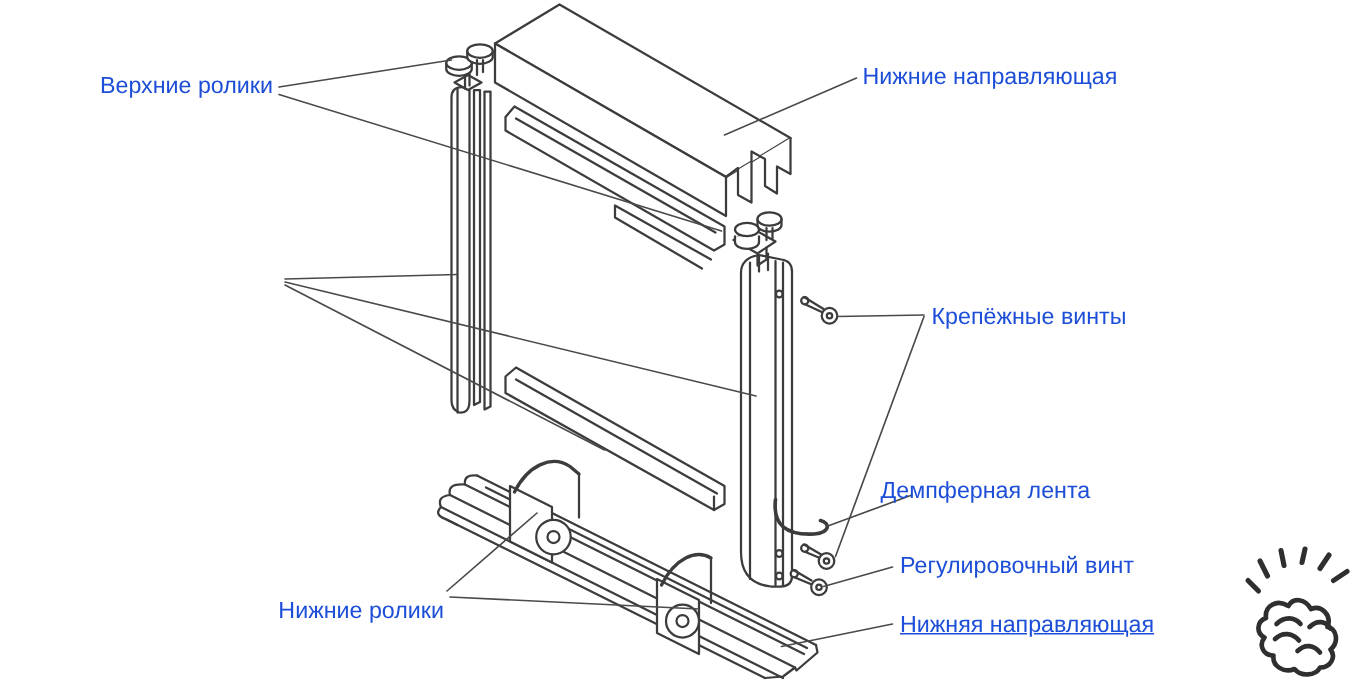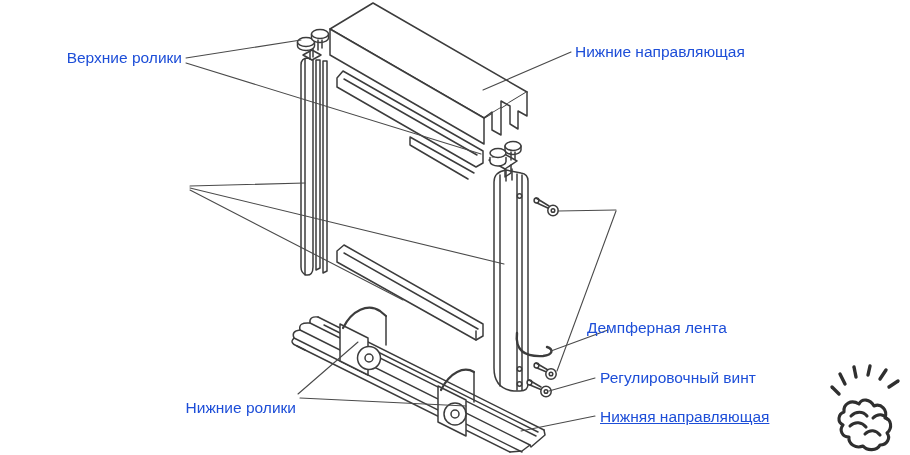--- a/index.html
+++ b/index.html
@@ -163,20 +163,21 @@
         <path d="M42,52 C47,47 53,48 56,53"></path>
       </g>
     </g>
   </svg>
 
   <div class="lbl r" style="left:20px;top:49px;width:162px;">Верхние ролики</div>
 
   <div class="lbl" style="left:575px;top:43px;">Нижние направляющая</div>
 
 
+  <div class="lbl" style="left:621px;top:203px;">Крепёжные винты</div>
 
   <div class="lbl" style="left:587px;top:319px;">Демпферная лента</div>
 
   <div class="lbl" style="left:600px;top:369px;">Регулировочный винт</div>
 
   <div class="lbl r" style="left:130px;top:399px;width:166px;">Нижние ролики</div>
 
   <div class="lbl" style="left:600px;top:408px;text-decoration:underline;">Нижняя направляющая</div>
 
 </div>

